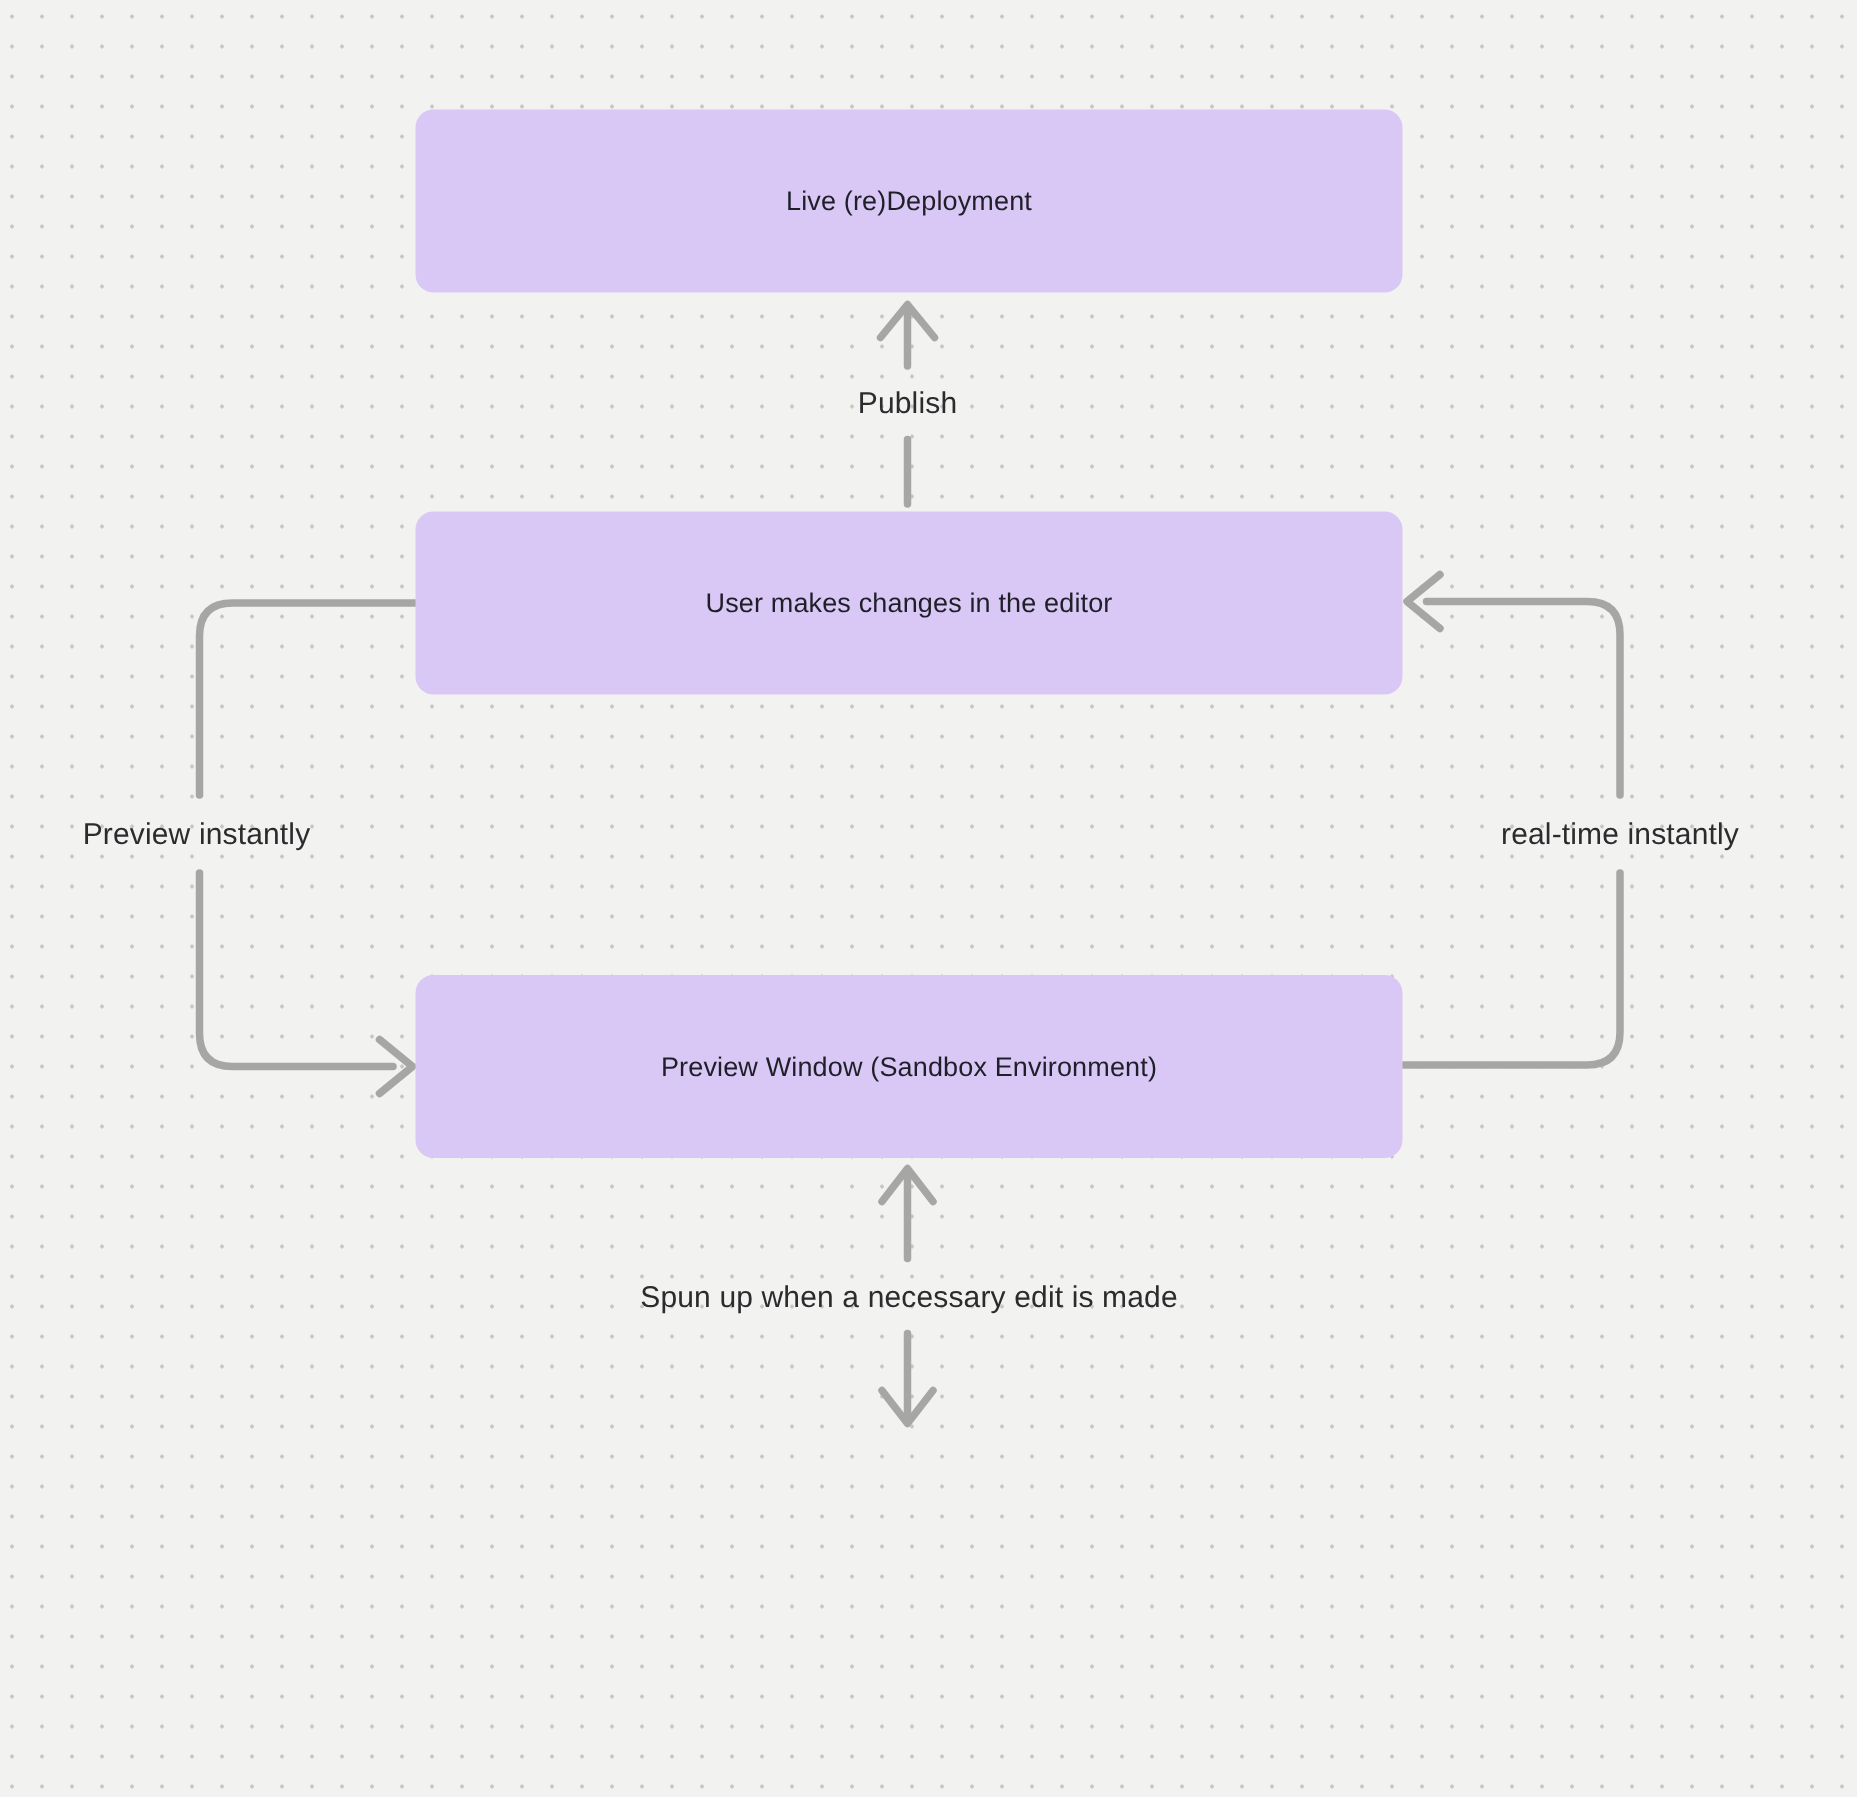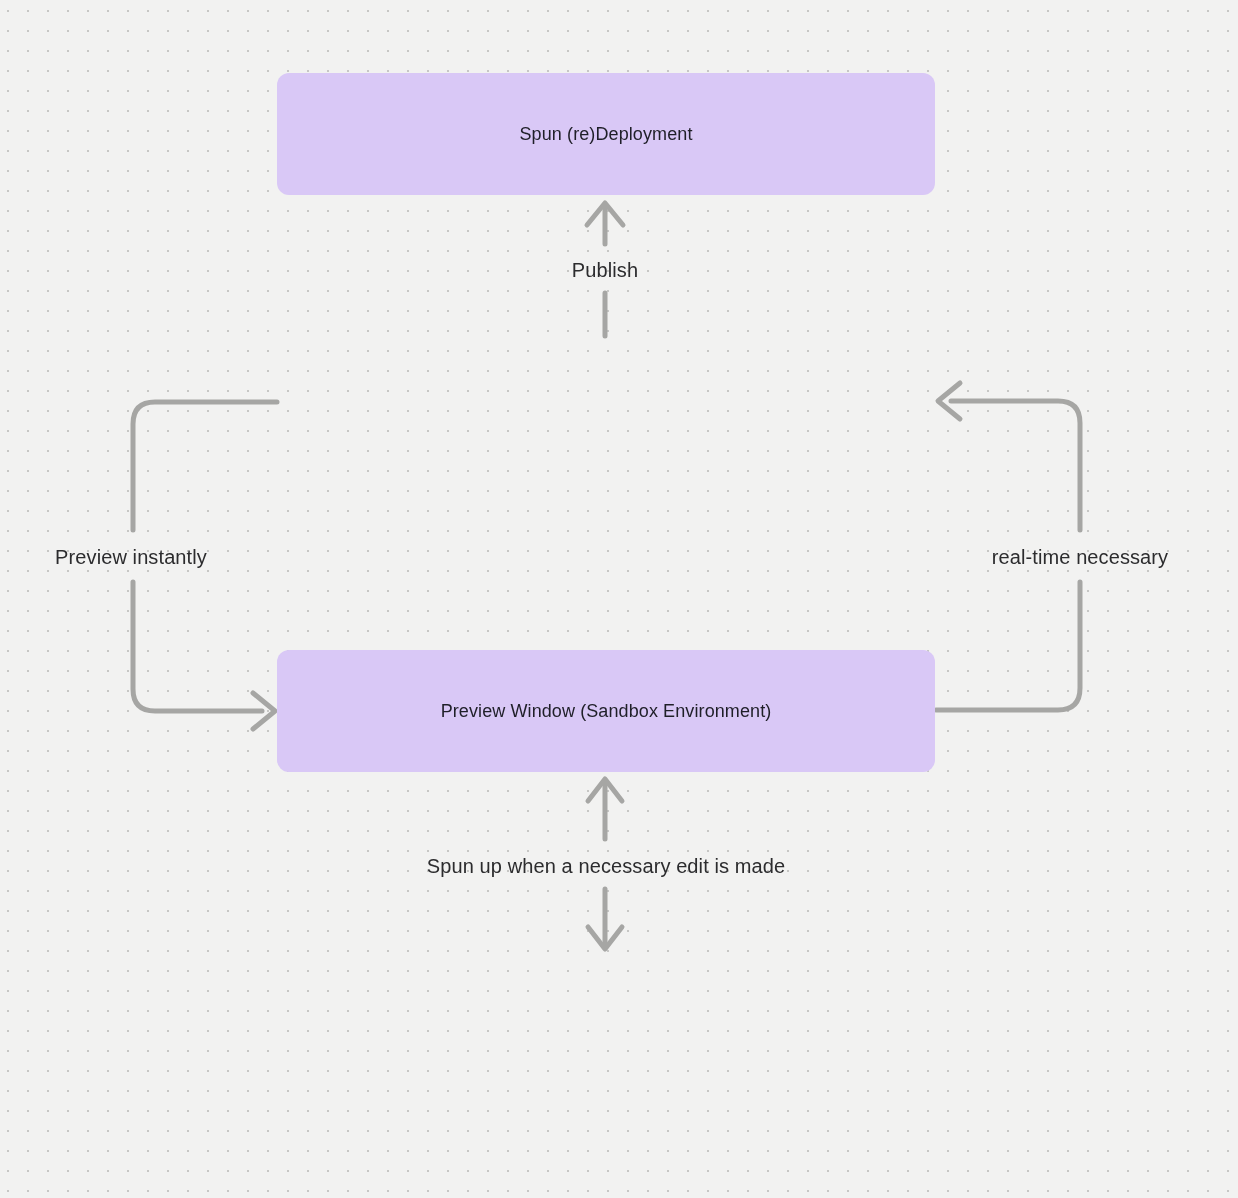--- a/index.html
+++ b/index.html
@@ -86,27 +86,30 @@
         <path d="M605 784 L605 839"></path>
         <path d="M588 801 L605 779 L622 801"></path>
         <path d="M605 889 L605 944"></path>
         <path d="M588 927 L605 949 L622 927"></path>
       </g>
 
     </g>
   </svg>
 
   <div class="node node-1">
-    <span>Spun (re)Deployment</span>
+    <span>Live (re)Deployment</span>
   </div>
 
+  <div class="node node-2">
+    <span>User makes changes in the editor</span>
+  </div>
 
   <div class="node node-3">
     <span>Preview Window (Sandbox Environment)</span>
   </div>
 
 
   <div class="edge-label label-publish">Publish</div>
   <div class="edge-label label-updates">Preview instantly</div>
-  <div class="edge-label label-feedback">real-time necessary</div>
+  <div class="edge-label label-feedback">real-time instantly</div>
   <div class="edge-label label-spun-up">Spun up when a necessary edit is made</div>
 
 </div>
 
 </body></html>

